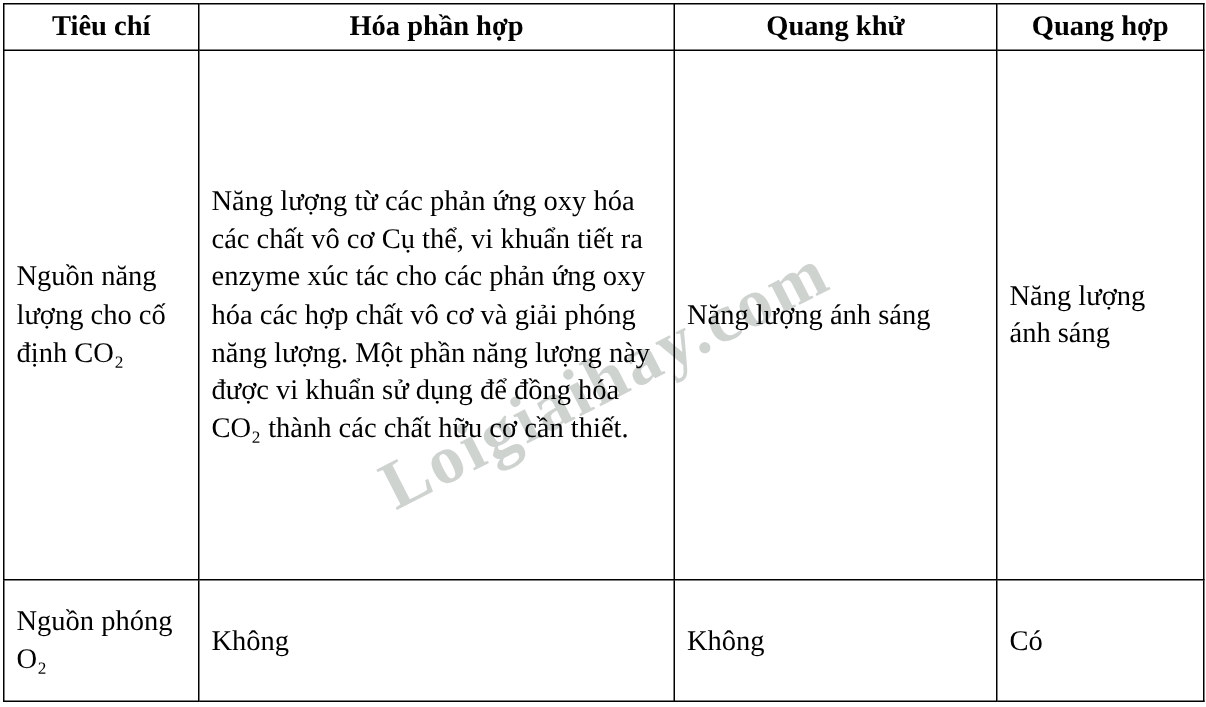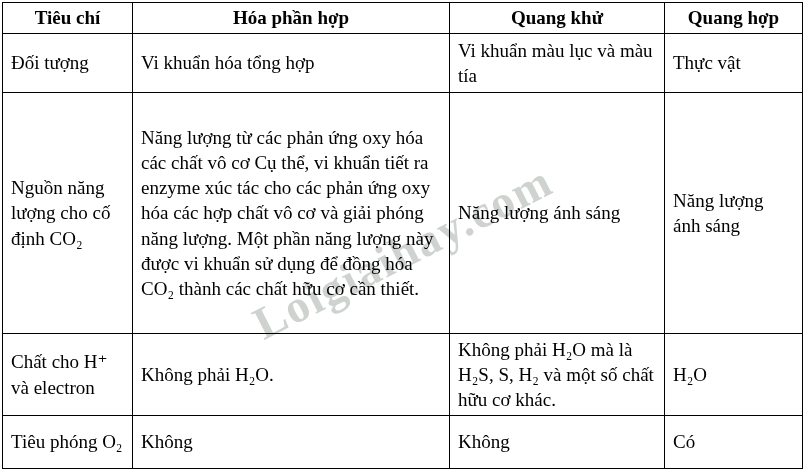--- a/index.html
+++ b/index.html
@@ -81,40 +81,28 @@
     </colgroup>
     <thead>
       <tr class="hdr">
         <th>Tiêu chí</th>
         <th>Hóa phần hợp</th>
         <th>Quang khử</th>
         <th>Quang hợp</th>
       </tr>
     </thead>
     <tbody>
-      <tr class="r1">
-        <td>Đối tượng</td>
-        <td>Vi khuẩn hóa tổng hợp</td>
-        <td>Vi khuẩn màu lục và màu tía</td>
-        <td>Thực vật</td>
-      </tr>
       <tr class="r2">
         <td>Nguồn năng lượng cho cố định CO₂</td>
         <td>Năng lượng từ các phản ứng oxy hóa các chất vô cơ Cụ thể, vi khuẩn tiết ra enzyme xúc tác cho các phản ứng oxy hóa các hợp chất vô cơ và giải phóng năng lượng. Một phần năng lượng này được vi khuẩn sử dụng để đồng hóa CO₂ thành các chất hữu cơ cần thiết.</td>
         <td>Năng lượng ánh sáng</td>
         <td>Năng lượng ánh sáng</td>
       </tr>
-      <tr class="r3">
-        <td>Chất cho H⁺ và electron</td>
-        <td>Không phải H₂O.</td>
-        <td>Không phải H₂O mà là H₂S, S, H₂ và một số chất hữu cơ khác.</td>
-        <td>H₂O</td>
-      </tr>
       <tr class="r4">
-        <td>Tiêu phóng O₂</td>
+        <td>Nguồn phóng O₂</td>
         <td>Không</td>
         <td>Không</td>
         <td>Có</td>
       </tr>
     </tbody>
   </table>
 
 </div>
 
 </body></html>

